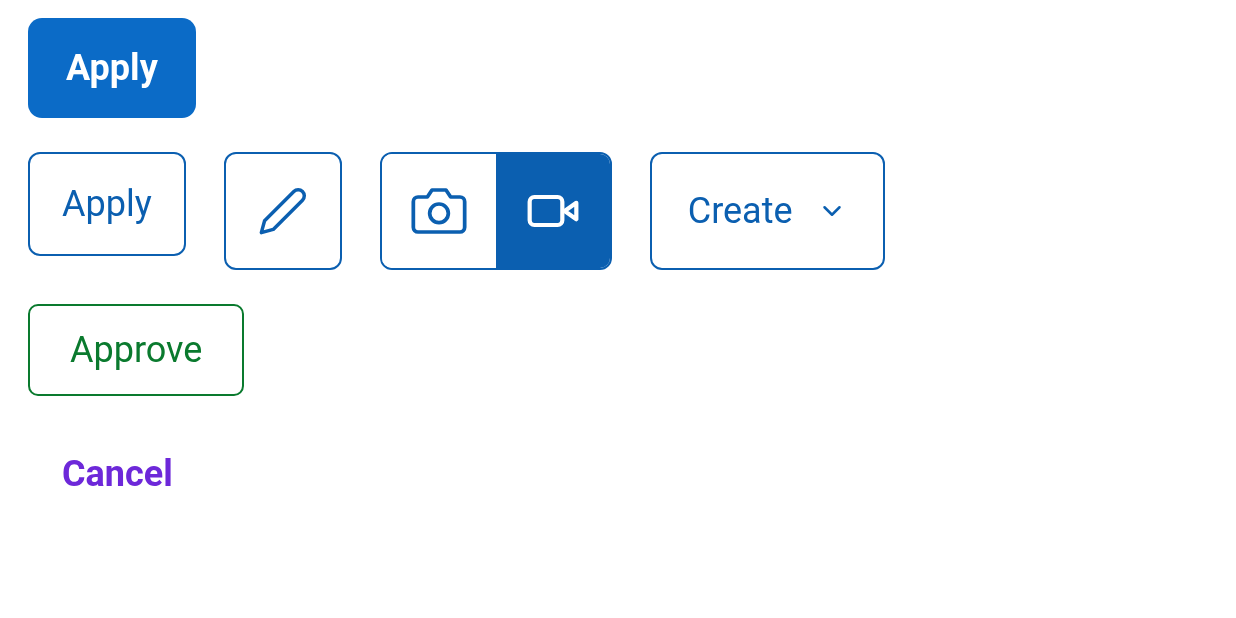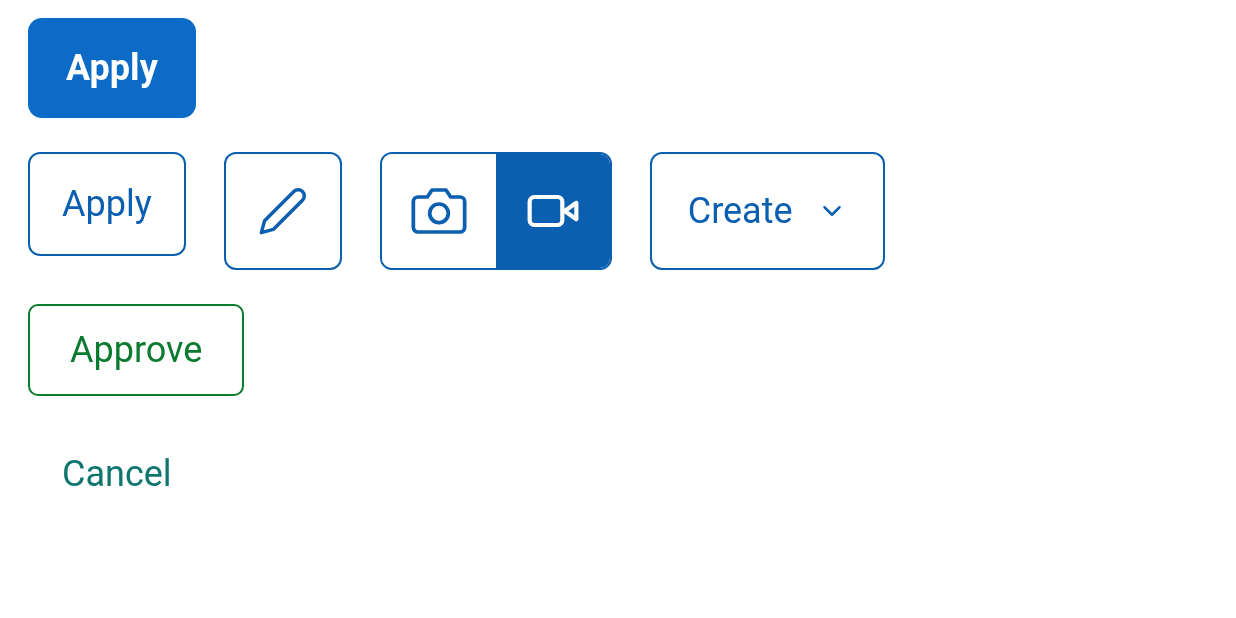--- a/index.html
+++ b/index.html
@@ -104,23 +104,23 @@
     .btn-outline-red {
       border: 2px solid #b51919;
       color: #b51919;
       padding: 26px 28px;
       border-radius: 10px;
       font-weight: 400;
     }
     .btn-link {
       border: none;
       background: transparent;
-      color: #0f766e;
+      color: #6d28d9;
       padding: 26px 34px;
-      font-weight: 400;
+      font-weight: 700;
     }
     svg {
       display: block;
     }
   </style>
 </head>
 <body>
 
 <div class="row">
   <button class="btn btn-primary">Apply</button>

